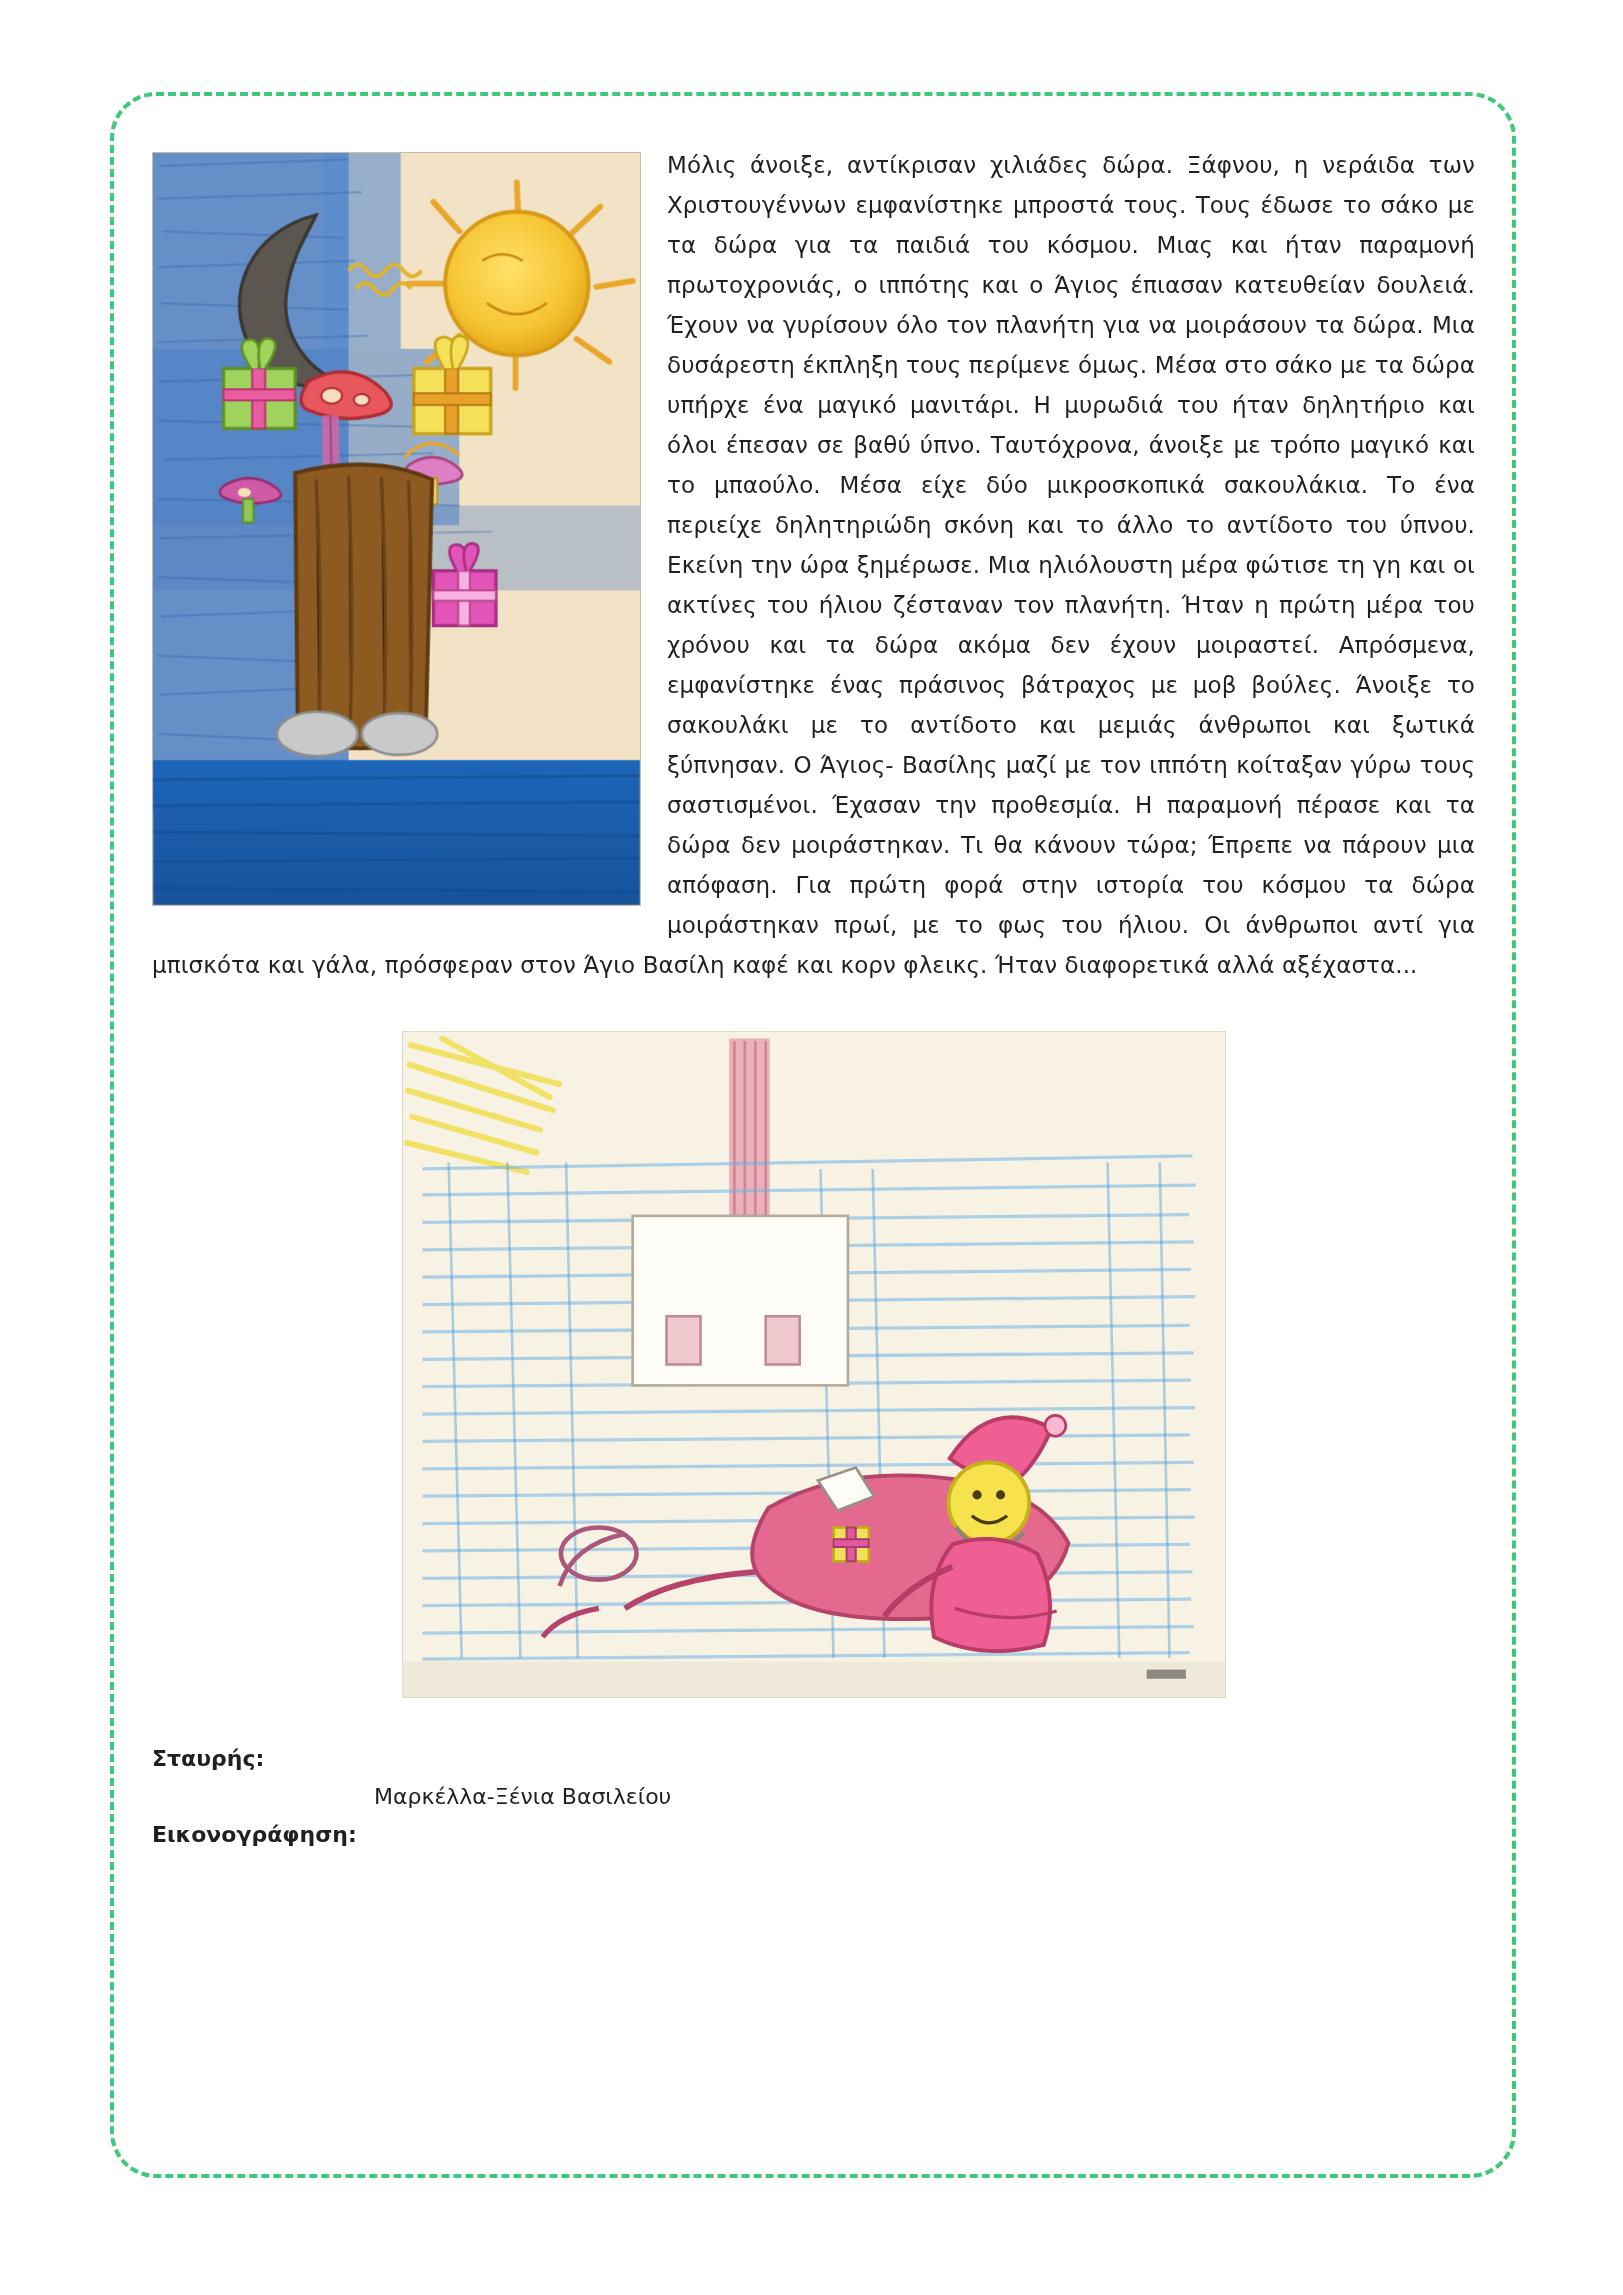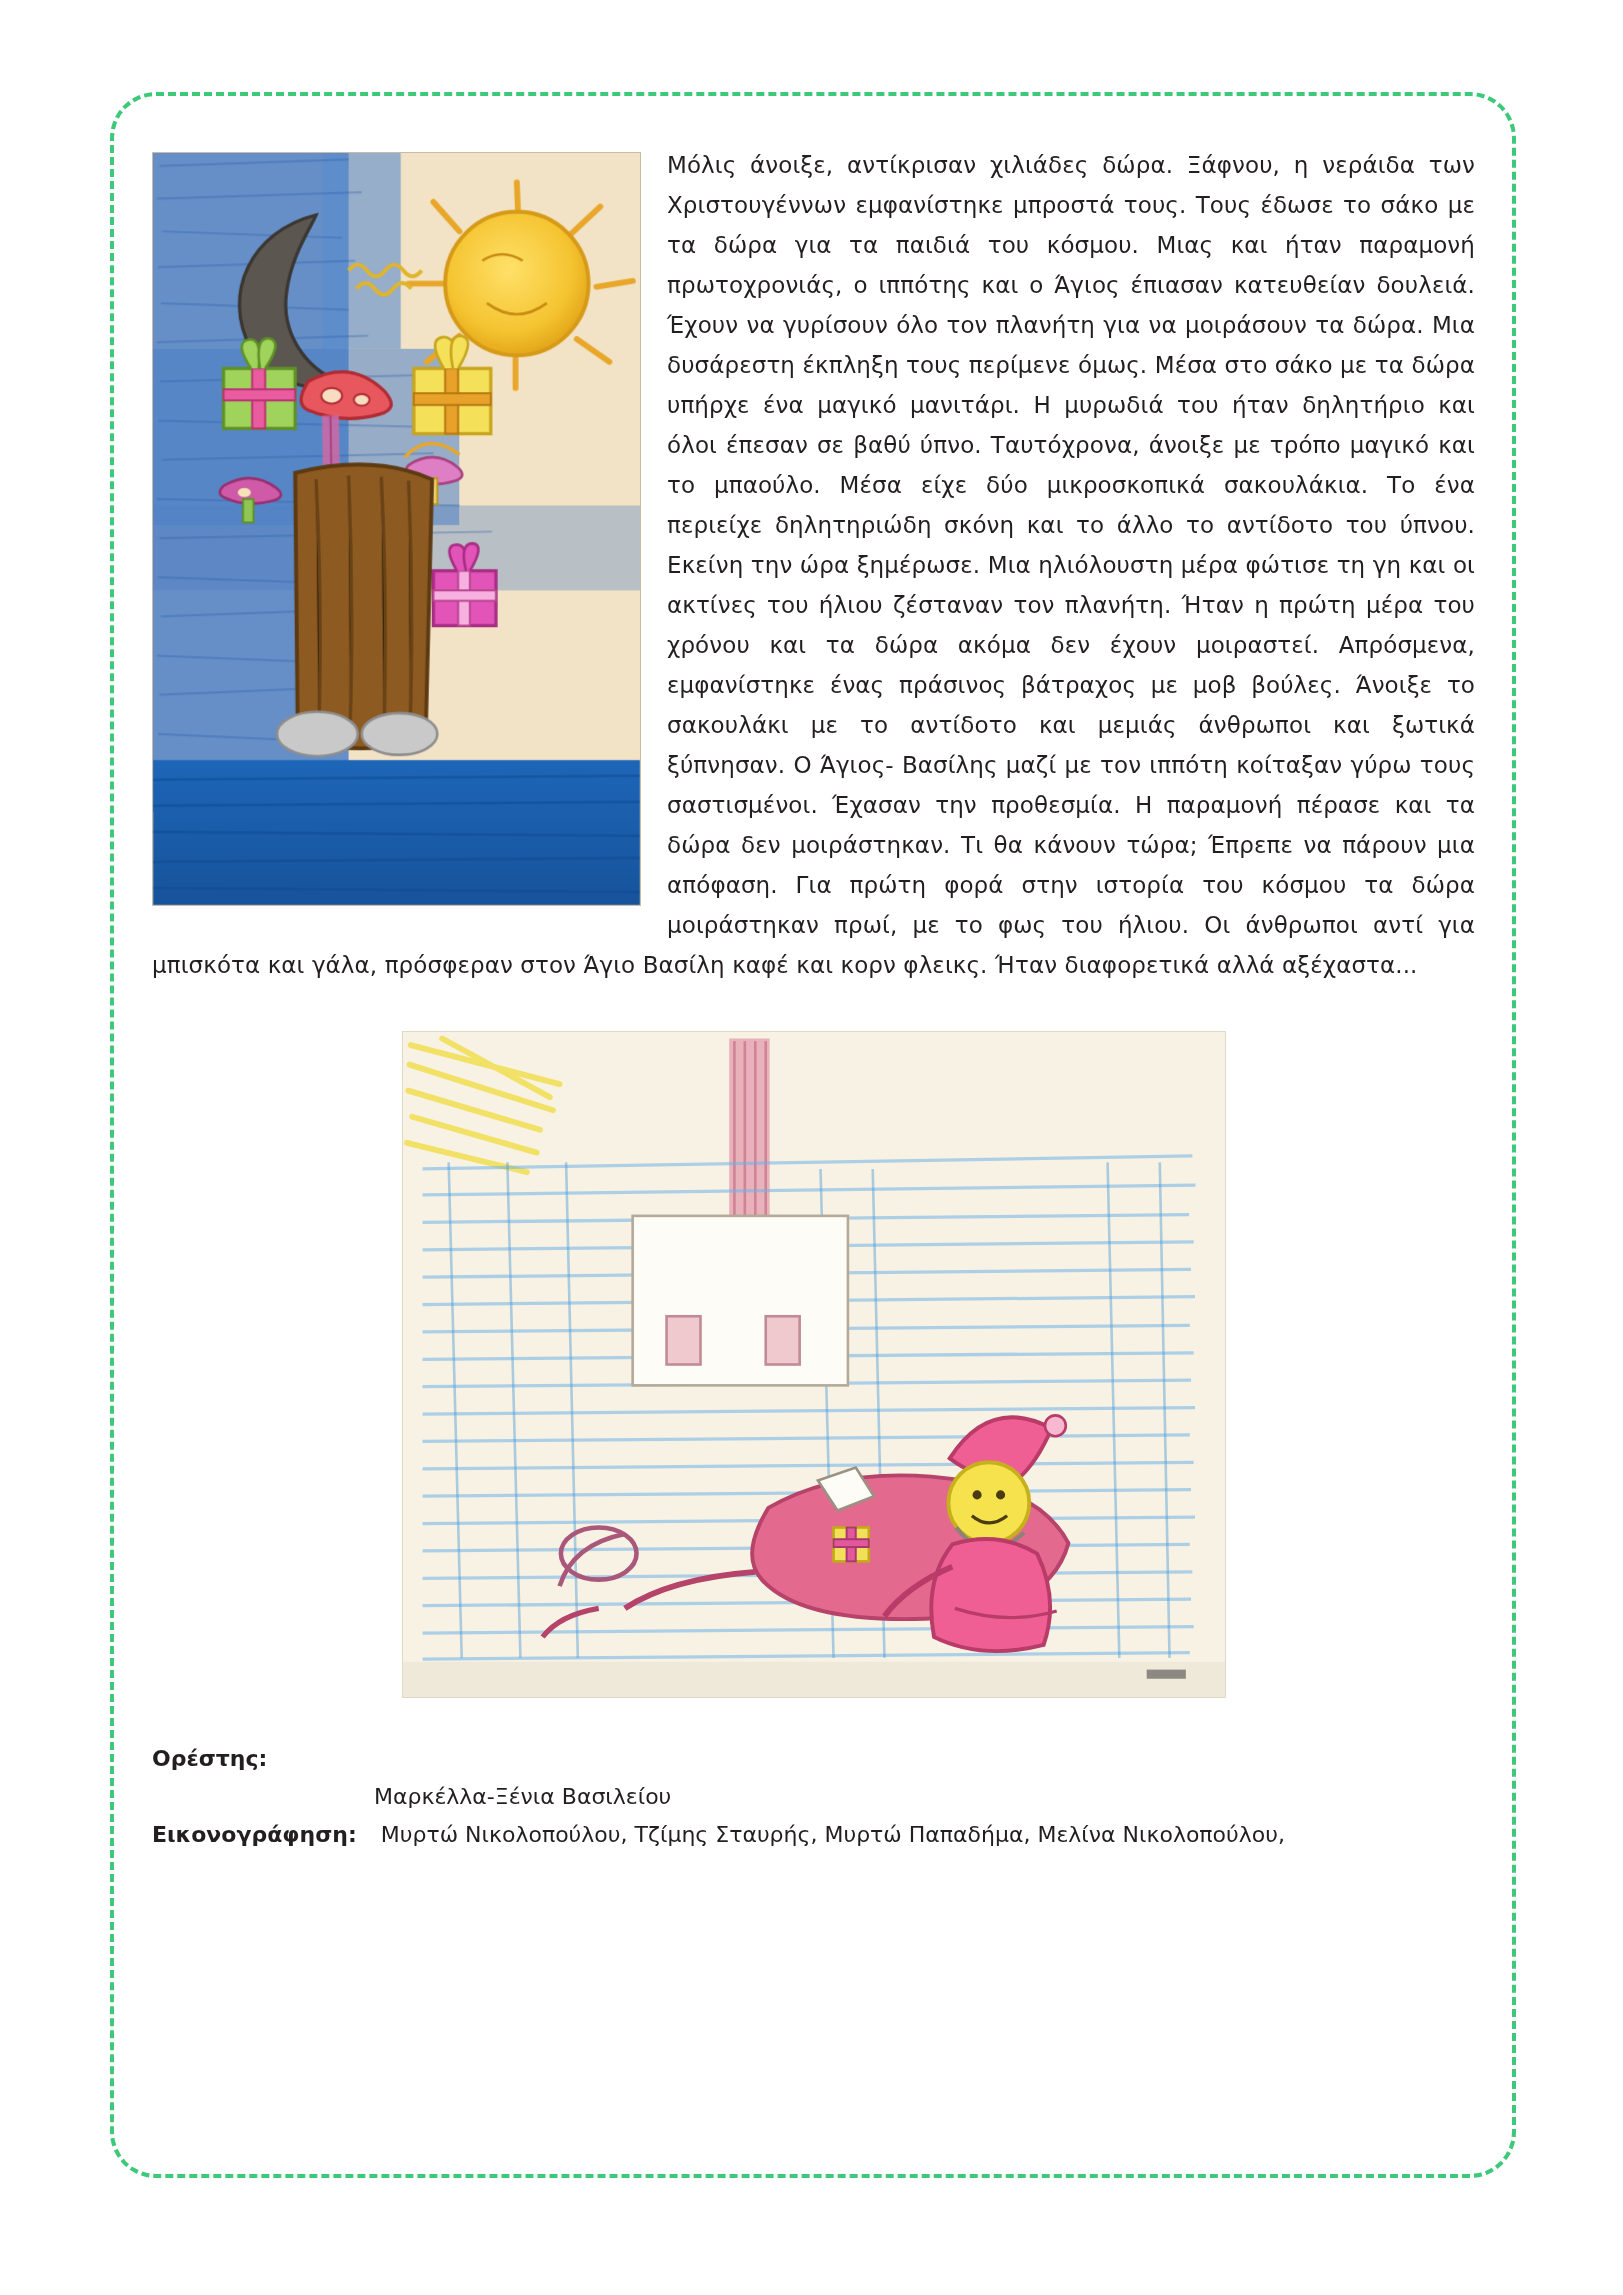--- a/index.html
+++ b/index.html
@@ -375,26 +375,25 @@
         </g>
 
         <rect x="0" y="966" width="1260" height="54" fill="#efe9da"></rect>
         <rect x="1140" y="978" width="60" height="14" fill="#3a3a3a" opacity="0.55"></rect>
       </svg>
     </div>
 
     <div id="credits">
 
       <div class="credit-row">
-        <div class="credit-label wide">Ορέστης:</div>
+        <div class="credit-label wide">Σταυρής:</div>
       </div>
       <div class="credit-cont">Μαρκέλλα-Ξένια Βασιλείου</div>
 
       <div class="credit-row">
         <div class="credit-label narrow">Εικονογράφηση:</div>
-        <div class="credit-names">Μυρτώ Νικολοπούλου, Τζίμης Σταυρής, Μυρτώ Παπαδήμα, Μελίνα Νικολοπούλου,</div>
       </div>
 
     </div>
 
   </div>
 </div>
 
 
 </body></html>

